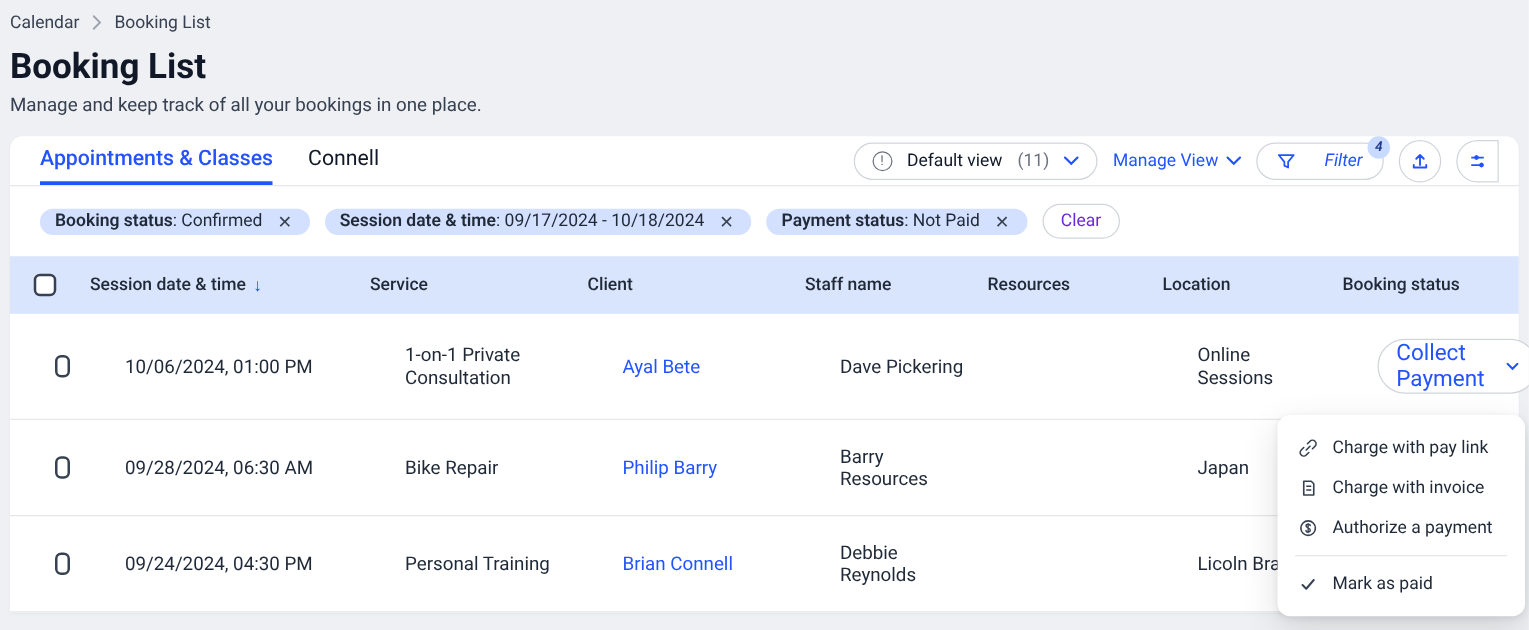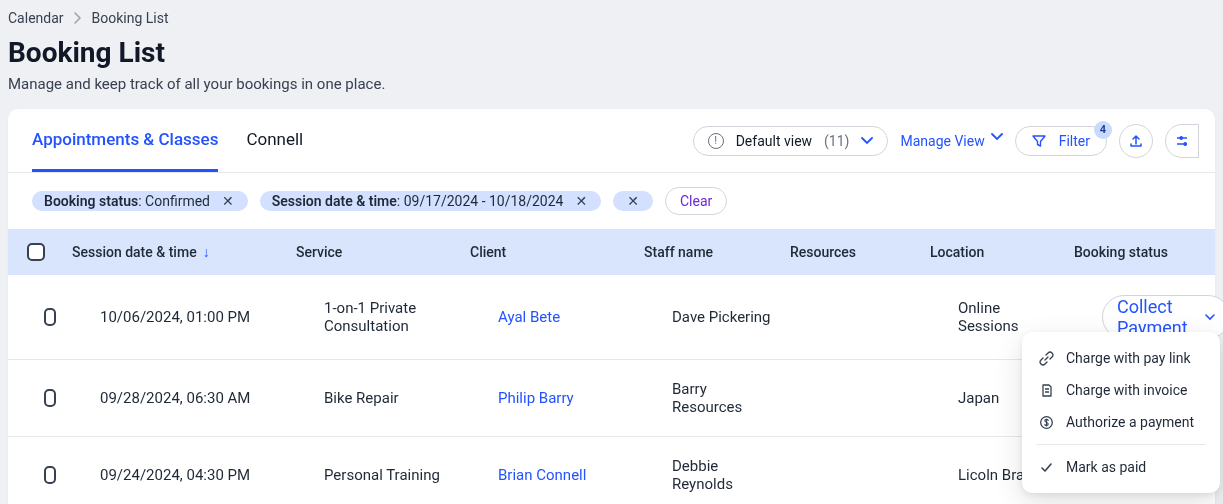--- a/index.html
+++ b/index.html
@@ -40,21 +40,21 @@
       margin: 0 8px;
       box-shadow: 0 1px 3px rgba(0,0,0,0.04);
       overflow: visible;
     }
     .tabs-row {
       display: flex;
       align-items: center;
       border-bottom: 1px solid #e5e7eb;
       padding: 0 16px 0 0;
       gap: 16px;
-      height: 64px;
+      height: 40px;
     }
     .tabs { display: flex; gap: 28px; align-items: center; padding-left: 24px; height: 100%; }
     .tab {
       display: flex; align-items: center; height: 100%;
       font-size: 17px; color: #111827; cursor: pointer;
       border-bottom: 3px solid transparent;
     }
     .tab.active { color: #2353ff; border-bottom: 3px solid #2353ff; font-weight: 500;}
     .spacer { flex: 1; }
     .pill-group { display: flex; align-items: center; gap: 12px; }
@@ -63,24 +63,24 @@
       border: 1px solid #d1d5db; border-radius: 999px;
       padding: 6px 14px; font-size: 14px; color: #111827;
       cursor: pointer;
     }
     .view-select .count { color: #6b7280; }
     .view-select .chev-down { color: #2353ff; }
     .exclaim {
       width:16px;height:16px;border:1px solid #6b7280;border-radius:50%;
       display:inline-flex;align-items:center;justify-content:center;font-size:11px;color:#6b7280;
     }
-    .manage-view { color:#2353ff; display:flex; gap:6px; cursor:pointer;}
+    .manage-view { color:#2353ff; display:flex; align-items:center; gap:6px; cursor:pointer;}
     .filter-btn {
       border:1px solid #d1d5db; border-radius:999px; padding:6px 16px;
-      color:#2353ff; display:flex; align-items:center; gap:13px; cursor:pointer; position:relative;
+      color:#2353ff; display:flex; align-items:center; gap:24px; cursor:pointer; position:relative;font-style:italic;
     }
     .filter-btn .badge {
       position:absolute; top:-6px; right:-6px; background:#c9daff; color:#1e3a8a;
       font-size:11px; width:18px; height:18px; border-radius:50%;
       display:flex;align-items:center;justify-content:center;font-weight:600;
     }
     .icon-btn {
       width:34px;height:34px;border:1px solid #d1d5db;border-radius:50%;
       display:flex;align-items:center;justify-content:center;color:#2353ff;cursor:pointer;
       flex-shrink:0;
@@ -229,20 +229,21 @@
   <div class="chips-row">
     <div class="chip">
       <span><b>Booking status</b>: <span>Confirmed</span></span>
       <span class="x">✕</span>
     </div>
     <div class="chip">
       <span><b>Session date &amp; time</b>: <span>09/17/2024 - 10/18/2024</span></span>
       <span class="x">✕</span>
     </div>
     <div class="chip">
+      <span><b>Payment status</b>: <span>Not Paid</span></span>
       <span class="x">✕</span>
     </div>
     <div class="clear-chip">
       <span>Clear</span>
     </div>
   </div>
 
   <div class="table-header">
     <div class="th">
       <div class="checkbox"></div>

